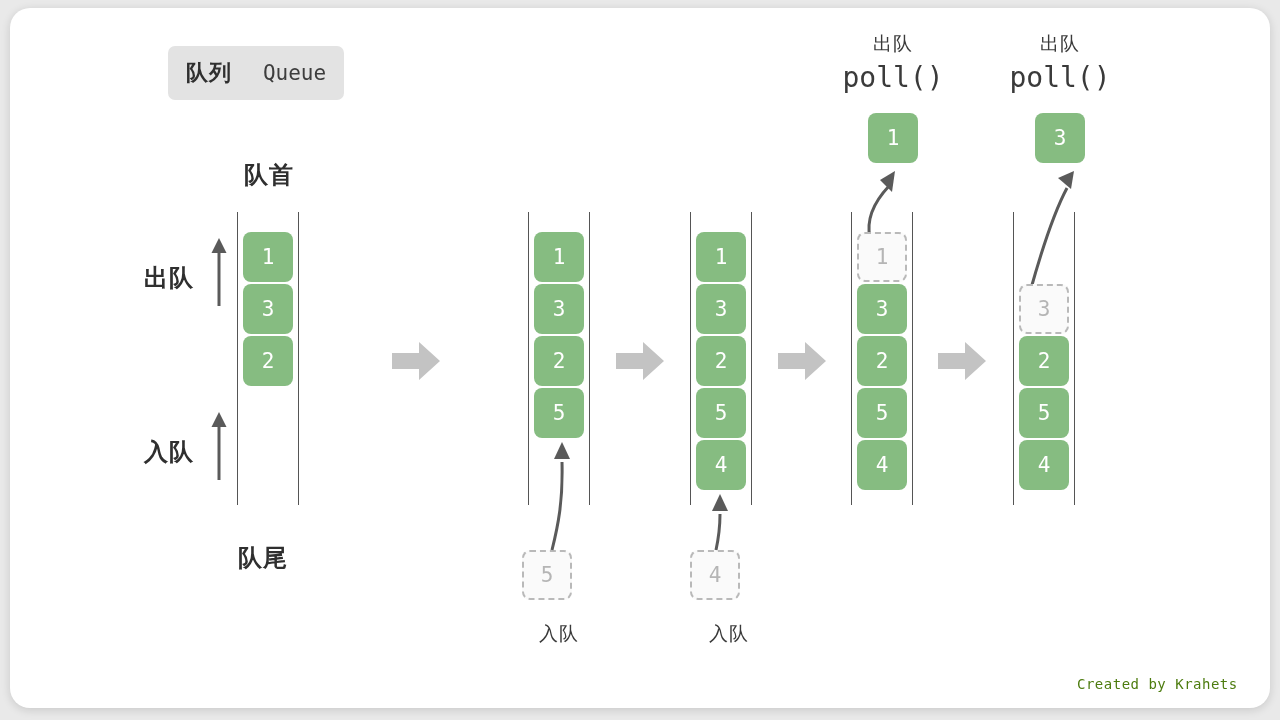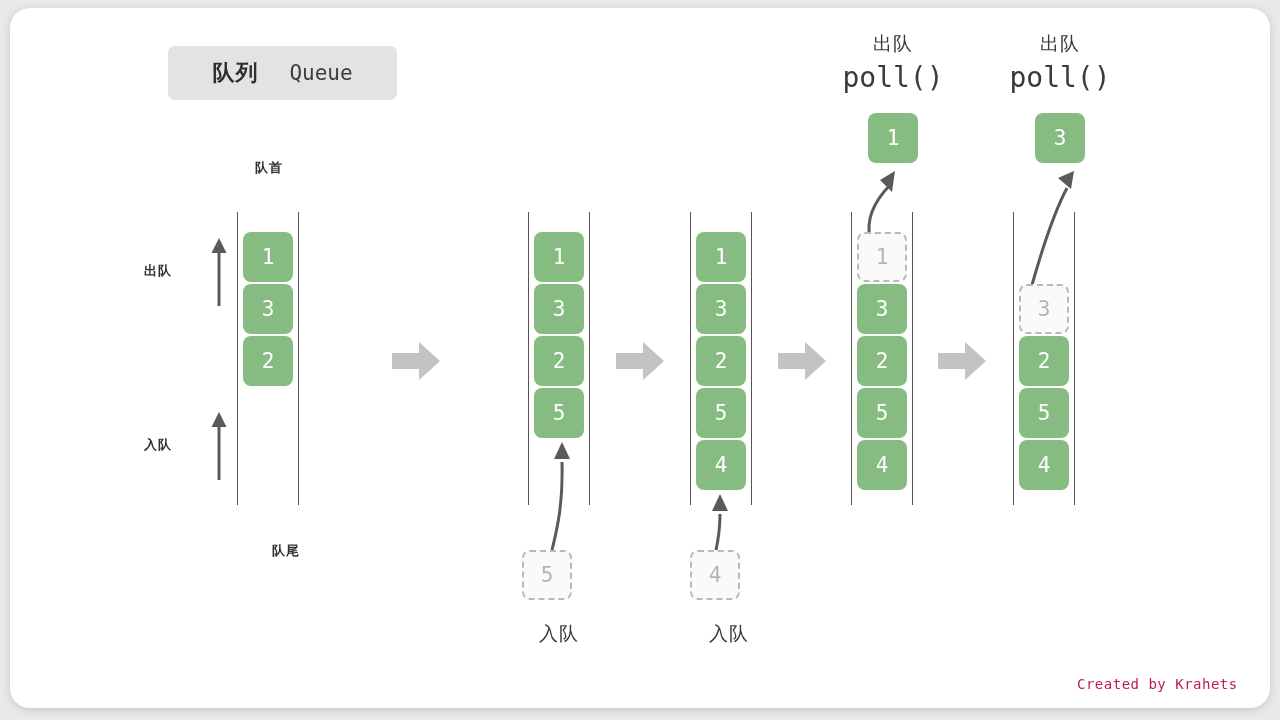--- a/index.html
+++ b/index.html
@@ -23,21 +23,21 @@
     height: 700px;
     background: #ffffff;
     border-radius: 20px;
     box-shadow: 0 2px 10px rgba(0,0,0,0.14);
   }
   .abs { position: absolute; }
 
   
   .title-badge {
     left: 168px; top: 46px;
-    width: 229px; height: 54px;
+    width: 176px; height: 54px;
     background: #e3e3e3;
     border-radius: 7px;
     display: flex;
     align-items: center;
     justify-content: center;
     gap: 18px;
   }
   .title-cn {
     font-size: 22px;
     font-weight: bold;
@@ -46,21 +46,21 @@
   }
   .title-en {
     font-family: "DejaVu Sans Mono", "Liberation Mono", monospace;
     font-size: 21px;
     color: #3d3d3d;
     margin-left: 13px;
   }
 
   
   .lbl-cn-bold {
-    font-size: 13px;
+    font-size: 24px;
     font-weight: bold;
     color: #2f2f2f;
     letter-spacing: 1px;
     white-space: nowrap;
   }
   .op-label {
     text-align: center;
     white-space: nowrap;
     line-height: 1.45;
   }
@@ -106,39 +106,39 @@
     border: 2px dashed #b9b9b9;
     color: #b5b5b5;
   }
 
   
   .block-arrow { width: 48px; height: 38px; }
 
   .credit {
     font-family: "DejaVu Sans Mono", "Liberation Mono", monospace;
     font-size: 14px;
-    color: #be185d;
+    color: #4d7c0f;
     letter-spacing: 0.5px;
     white-space: nowrap;
   }
   svg { overflow: visible; }
 </style>
 </head>
 <body>
 
 <div id="stage">
   <div class="card"></div>
 
   <div class="abs title-badge">
     <span class="title-cn">队列</span>
     <span class="title-en">Queue</span>
   </div>
 
   <div class="abs lbl-cn-bold" style="left:238px; top:159px; width:62px; text-align:center;">队首</div>
-  <div class="abs lbl-cn-bold" style="left:238px; top:542px; width:62px; text-align:right;">队尾</div>
+  <div class="abs lbl-cn-bold" style="left:238px; top:542px; width:62px; text-align:left;">队尾</div>
 
   <div class="abs lbl-cn-bold" style="left:144px; top:262px;">出队</div>
   <svg class="abs" style="left:206px; top:238px;" width="26" height="70">
     <line x1="13" y1="68" x2="13" y2="12" stroke="#5a5a5a" stroke-width="3"></line>
     <polygon points="13,0 5.5,15 20.5,15" fill="#5a5a5a"></polygon>
   </svg>
 
   <div class="abs lbl-cn-bold" style="left:144px; top:436px;">入队</div>
   <svg class="abs" style="left:206px; top:412px;" width="26" height="70">
     <line x1="13" y1="68" x2="13" y2="12" stroke="#5a5a5a" stroke-width="3"></line>

